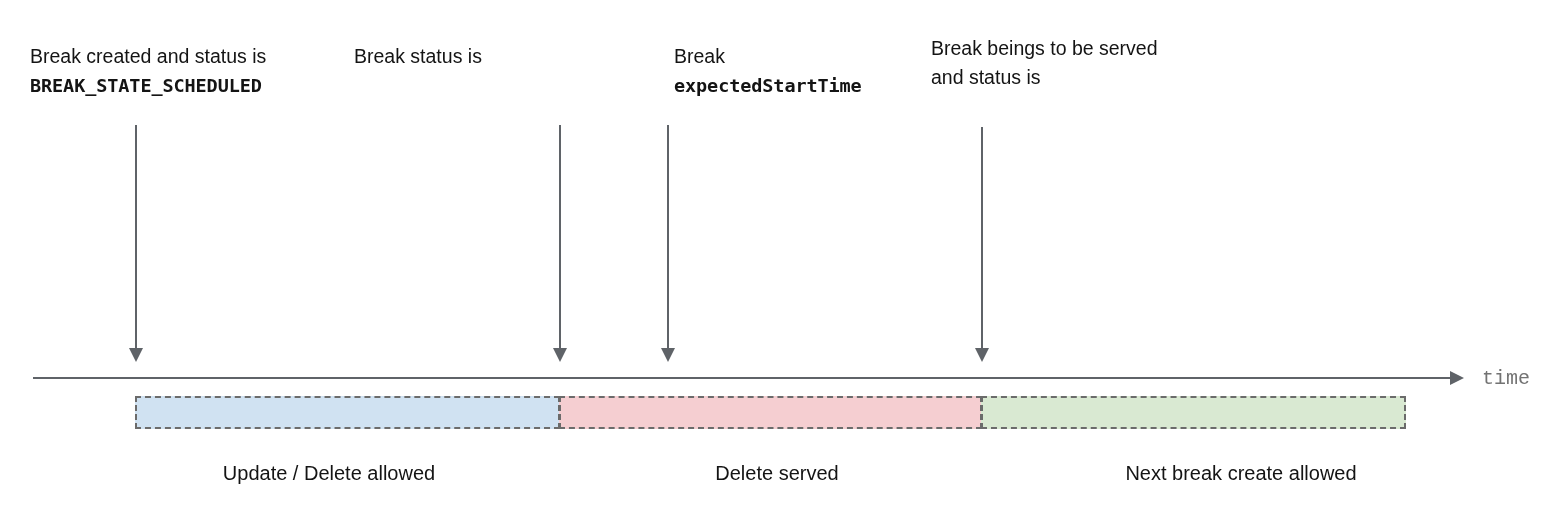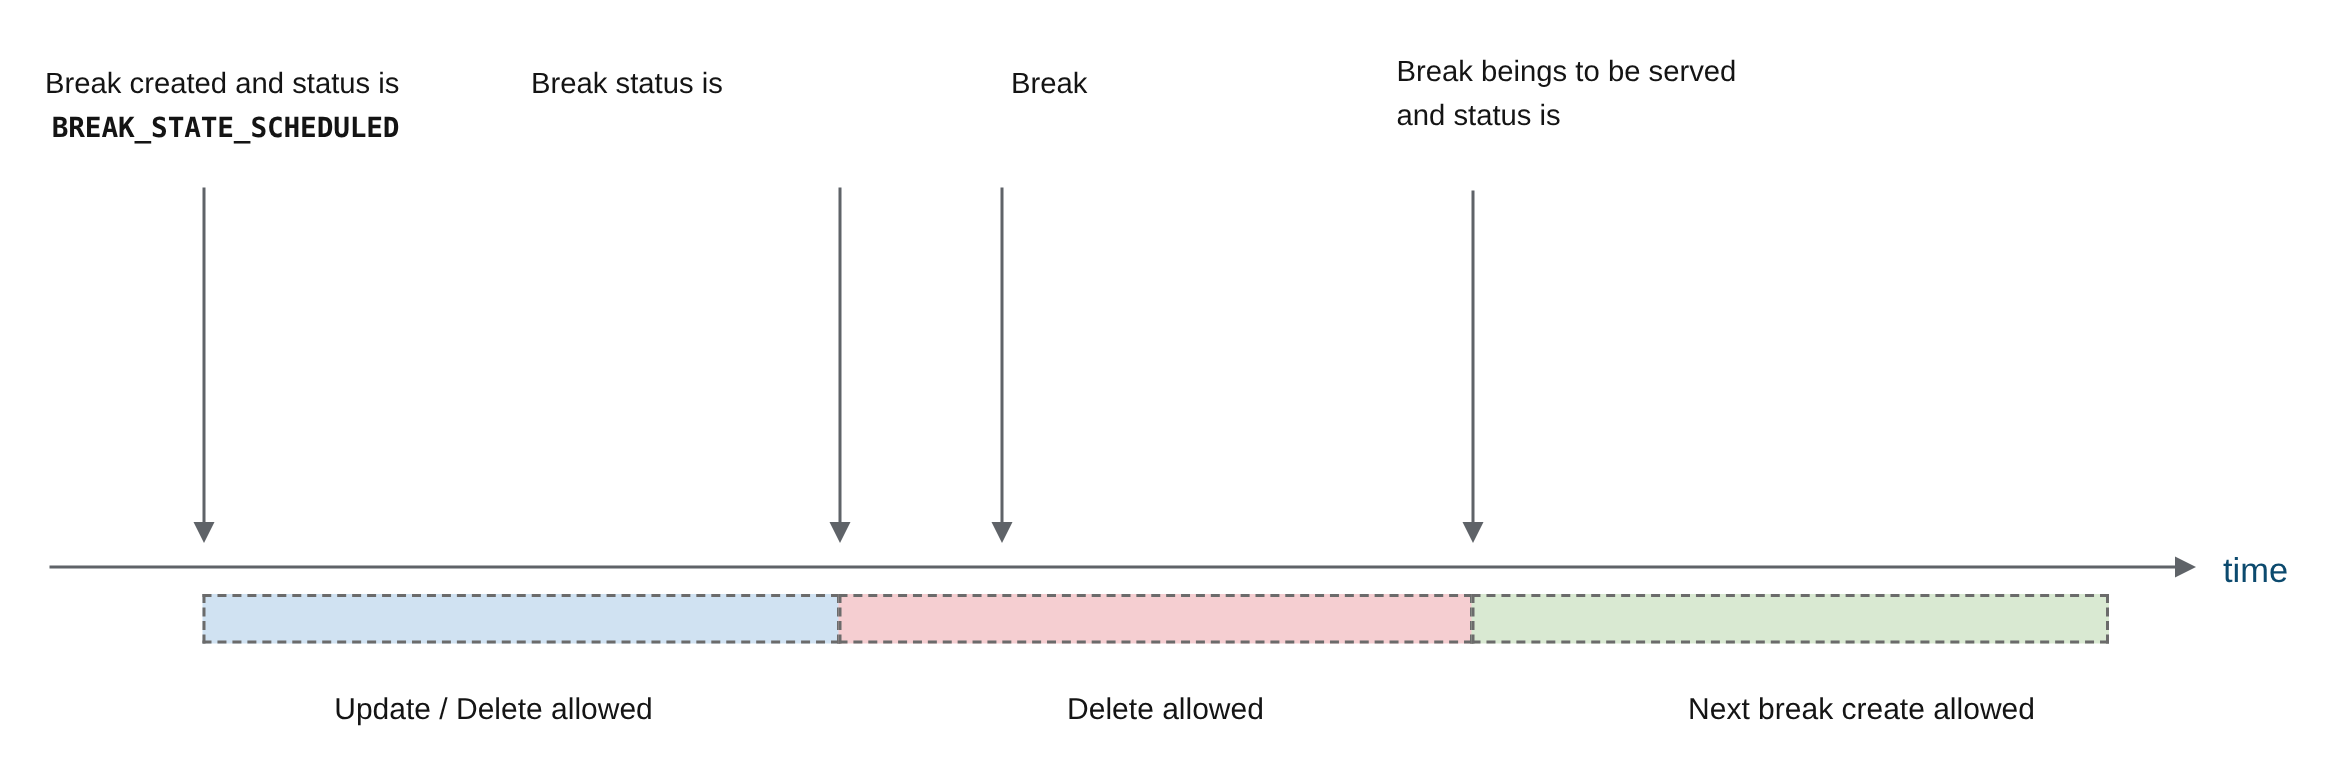--- a/index.html
+++ b/index.html
@@ -64,23 +64,24 @@
   #axis-head {
     position: absolute;
     width: 0;
     height: 0;
     border-top: 7.5px solid transparent;
     border-bottom: 7.5px solid transparent;
     border-left: 14px solid #5f6368;
   }
   #axis-label {
     position: absolute;
-    font-size: 23px;
-    color: #0c4a6e;
+    font-size: 20px;
+    color: #737373;
     white-space: nowrap;
+    font-family: Liberation Mono, monospace;
   }
 
   
   .phase-bar {
     position: absolute;
     top: 396px;
     height: 33px;
     box-sizing: border-box;
     border: 2px dashed #6b6b6b;
   }
@@ -93,31 +94,32 @@
     white-space: nowrap;
     text-align: right;
     transform: translateX(-50%);
   }
 </style>
 </head>
 <body>
 
 <div id="diagram">
 
-  <div class="annotation" style="left:30px; top:42px;text-align:right;">
+  <div class="annotation" style="left:30px; top:42px;">
     <span class="prose">Break created and status is</span>
     <span class="mono">BREAK_STATE_SCHEDULED</span>
   </div>
 
   <div class="annotation" style="left:354px; top:42px;">
     <span class="prose">Break status is</span>
   </div>
 
   <div class="annotation" style="left:674px; top:42px;">
     <span class="prose">Break</span>
+    <span class="mono">expectedStartTime</span>
   </div>
 
   <div class="annotation" style="left:931px; top:34px;">
     <span class="prose">Break beings to be served</span>
     <span class="prose">and status is</span>
   </div>
 
   <div class="vline" style="left:135px; top:125px; height:224px;"></div>
   <div class="vhead" style="left:129px; top:348px;"></div>
 
@@ -132,16 +134,16 @@
 
   <div id="axis-line" style="left:33px; top:377px; width:1417px;"></div>
   <div id="axis-head" style="left:1450px; top:371px;"></div>
   <div id="axis-label" style="left:1482px; top:367px;">time</div>
 
   <div class="phase-bar" style="left:135px; width:425px; background:#d0e2f2;"></div>
   <div class="phase-bar" style="left:559px; width:423px; background:#f5ced1;"></div>
   <div class="phase-bar" style="left:981px; width:425px; background:#d9e9d2;"></div>
 
   <div class="caption" style="left:329px; top:462px;">Update / Delete allowed</div>
-  <div class="caption" style="left:777px; top:462px;">Delete allowed</div>
+  <div class="caption" style="left:777px; top:462px;">Delete served</div>
   <div class="caption" style="left:1221px; top:462px;margin-left:20px;">Next break create allowed</div>
 
 </div>
 
 </body></html>

